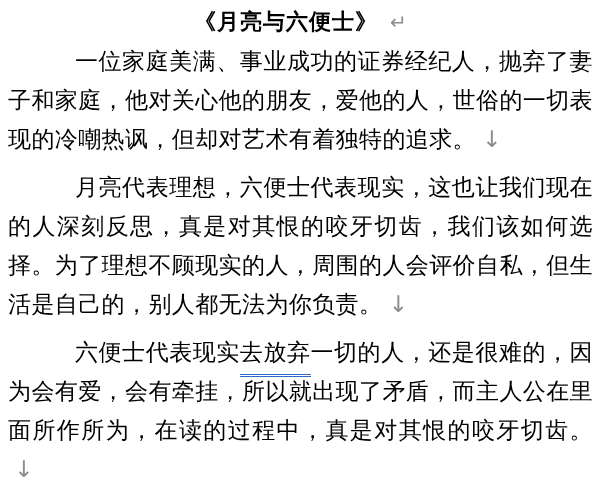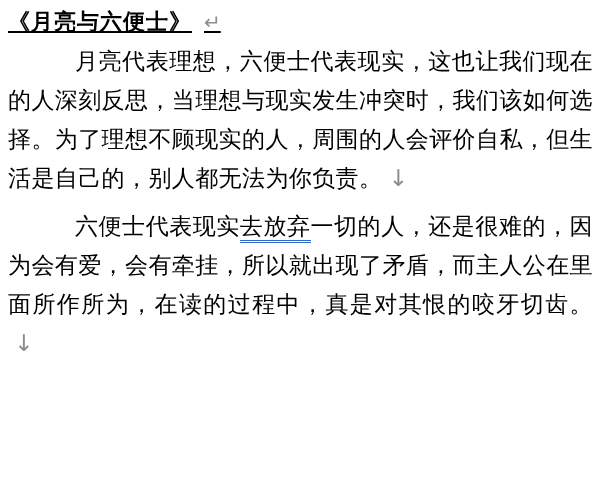--- a/index.html
+++ b/index.html
@@ -14,27 +14,26 @@
     box-sizing: border-box;
     padding: 2px 8px 0 8px;
     overflow: hidden;
     background: var(--background, #ffffff);
     color: var(--text, #000000);
     font-family: "Liberation Sans", "DejaVu Sans", sans-serif;
     font-size: 23px;
     line-height: 39px;
   }
   .title-line {
-    text-align: left;
+    text-align: center;
     font-weight: 700;
     font-size: 22px;
     line-height: 40px;
     letter-spacing: 1px;
     white-space: nowrap;
-    text-decoration: underline;
   }
   .para {
     margin: 0 0 9px 0;
     text-align: justify;
     text-justify: inter-character;
     text-indent: 67px;
     letter-spacing: 0.4px;
   }
   .mark {
     color: var(--formatting-marks, #8c8c8c);
@@ -42,28 +41,29 @@
     letter-spacing: 0;
     font-family: "DejaVu Sans", sans-serif;
     margin-left: 6px;
   }
   .title-mark {
     font-size: 20px;
     margin-left: 12px;
   }
   .grammar {
     border-bottom: 3px double var(--grammar-underline, #2e6bc9);
-    padding-bottom: 1px;
+    padding-bottom: 9px;
   }
 </style>
 </head>
 <body>
 
 <div class="page">
 
   <div class="title-line"><span>《月亮与六便士》</span><span class="mark title-mark">↵</span></div>
 
+  <p class="para"><span>一位家庭美满、事业成功的证券经纪人，抛弃了妻子和家庭，他对关心他的朋友，爱他的人，世俗的一切表现的冷嘲热讽，但却对艺术有着独特的追求。</span><span class="mark">↓</span></p>
 
-  <p class="para"><span>月亮代表理想，六便士代表现实，这也让我们现在的人深刻反思，当理想与现实发生冲突时，我们该如何选择。为了理想不顾现实的人，周围的人会评价自私，但生活是自己的，别人都无法为你负责。</span><span class="mark">↓</span></p>
+  <p class="para"><span>月亮代表理想，六便士代表现实，这也让我们现在的人深刻反思，真是对其恨的咬牙切齿，我们该如何选择。为了理想不顾现实的人，周围的人会评价自私，但生活是自己的，别人都无法为你负责。</span><span class="mark">↓</span></p>
 
   <p class="para"><span>六便士代表现实</span><span class="grammar">去放弃</span><span>一切的人，还是很难的，因为会有爱，会有牵挂，所以就出现了矛盾，而主人公在里面所作所为，在读的过程中，真是对其恨的咬牙切齿。</span><span class="mark">↓</span></p>
 
 </div>
 
 </body></html>

